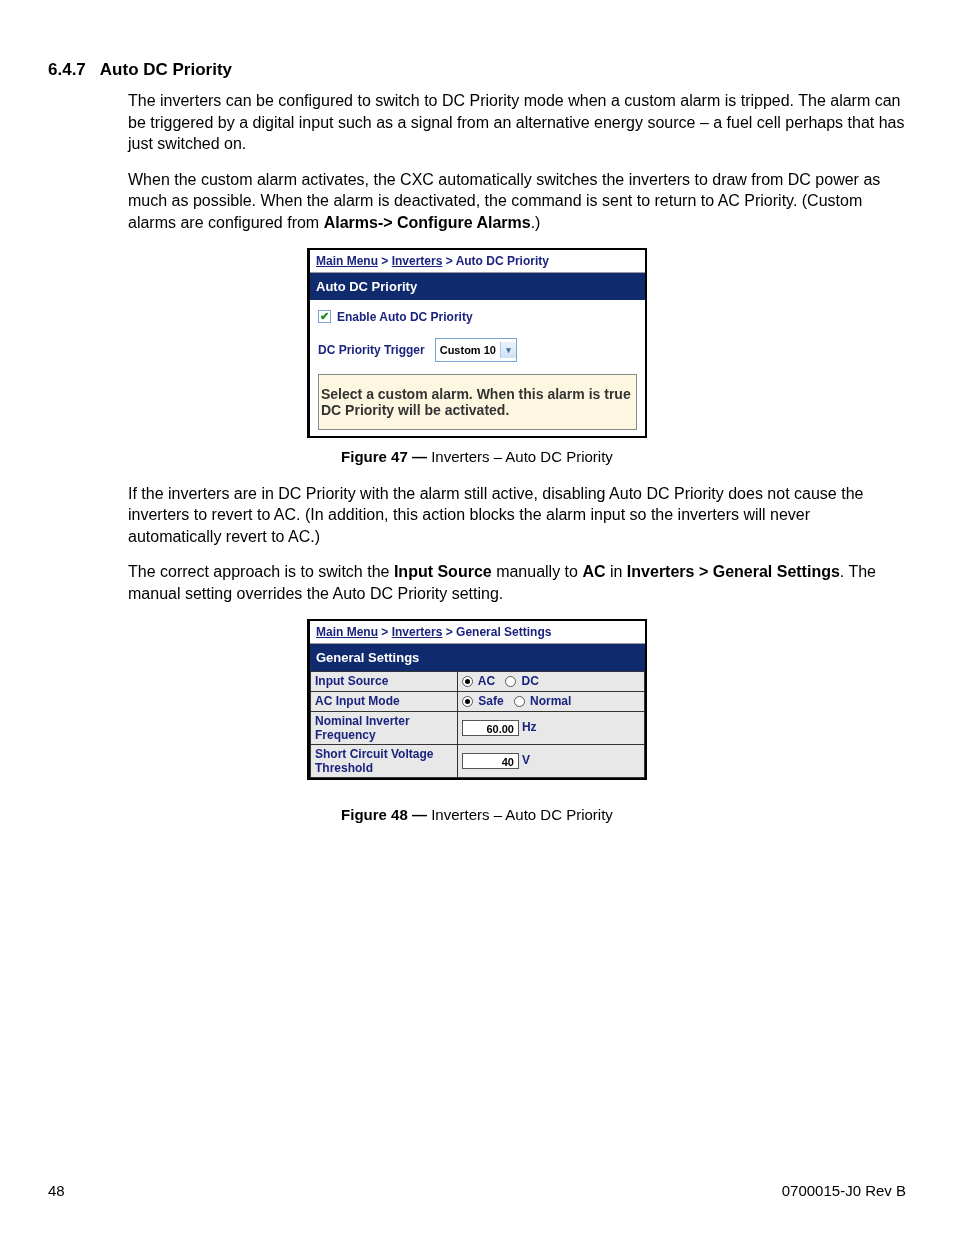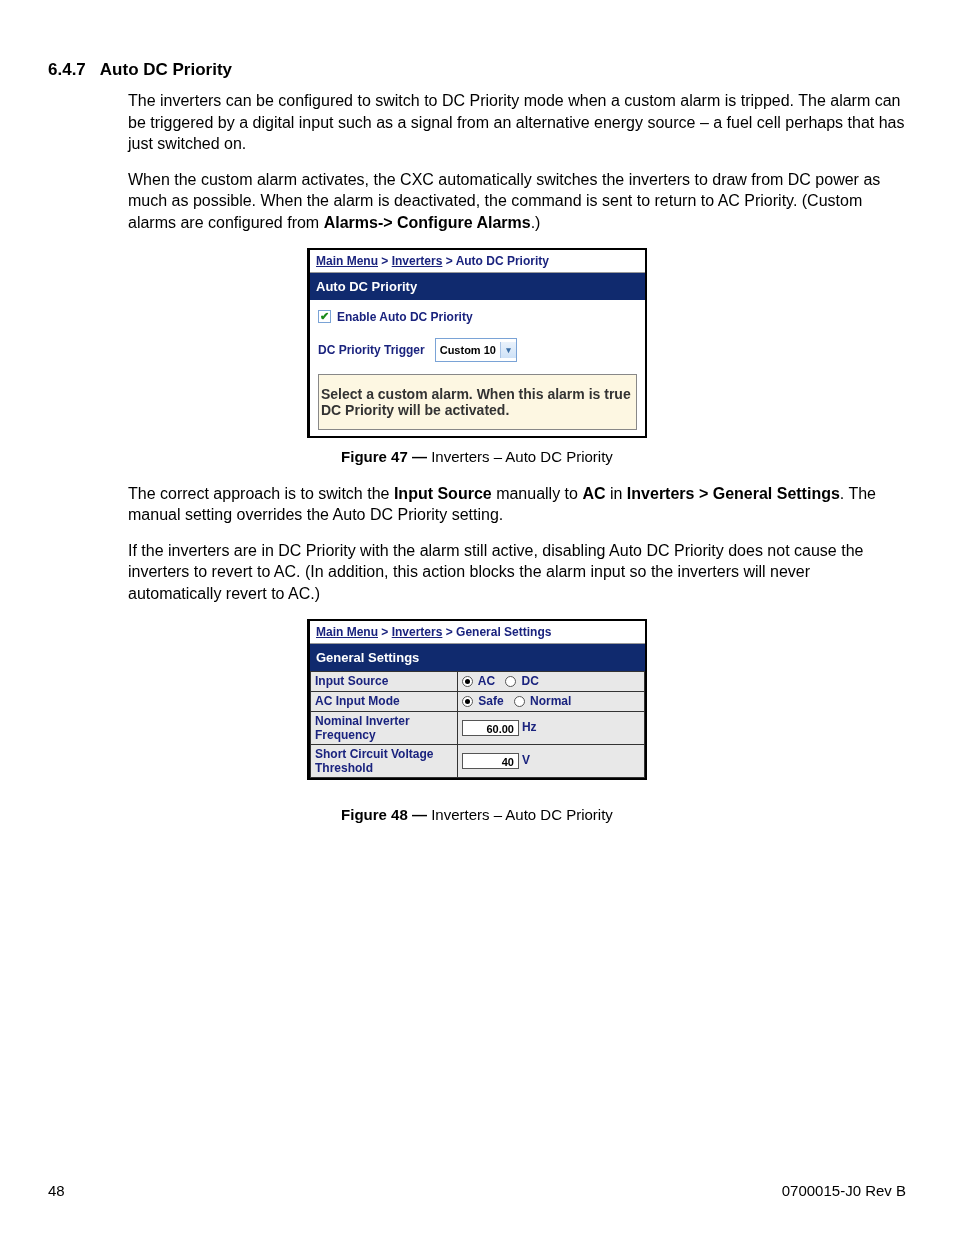--- a/index.html
+++ b/index.html
@@ -220,25 +220,25 @@
           </span>
         </div>
         <span class="panel-note">Select a custom alarm. When this alarm is true DC Priority will be activated.</span>
       </div>
     </div>
   </div>
   <div class="caption">
     <span class="bold">Figure 47  —  </span><span>Inverters – Auto DC Priority</span>
   </div>
 
+  <p class="body-text">If the inverters are in DC Priority with the alarm still active, disabling Auto DC Priority does not cause the inverters to revert to AC. (In addition, this action blocks the alarm input so the inverters will never automatically revert to AC.)</p>
+
   <p class="body-text">
     <span>The correct approach is to switch the </span><span class="bold">Input Source</span><span> manually to </span><span class="bold">AC</span><span> in </span><span class="bold">Inverters &gt; General Settings</span><span>. The manual setting overrides the Auto DC Priority setting.</span>
   </p>
-
-  <p class="body-text">If the inverters are in DC Priority with the alarm still active, disabling Auto DC Priority does not cause the inverters to revert to AC. (In addition, this action blocks the alarm input so the inverters will never automatically revert to AC.)</p>
 
   <div class="panel-wrap">
     <div class="panel" style="width:340px;">
       <div class="panel-breadcrumb">
         <span class="link">Main Menu</span><span class="plain"> &gt; </span><span class="link">Inverters</span><span class="plain"> &gt; </span><span class="plain">General Settings</span>
       </div>
       <div class="panel-header">General Settings</div>
       <table class="gs-table">
         <tbody>
             <tr>

